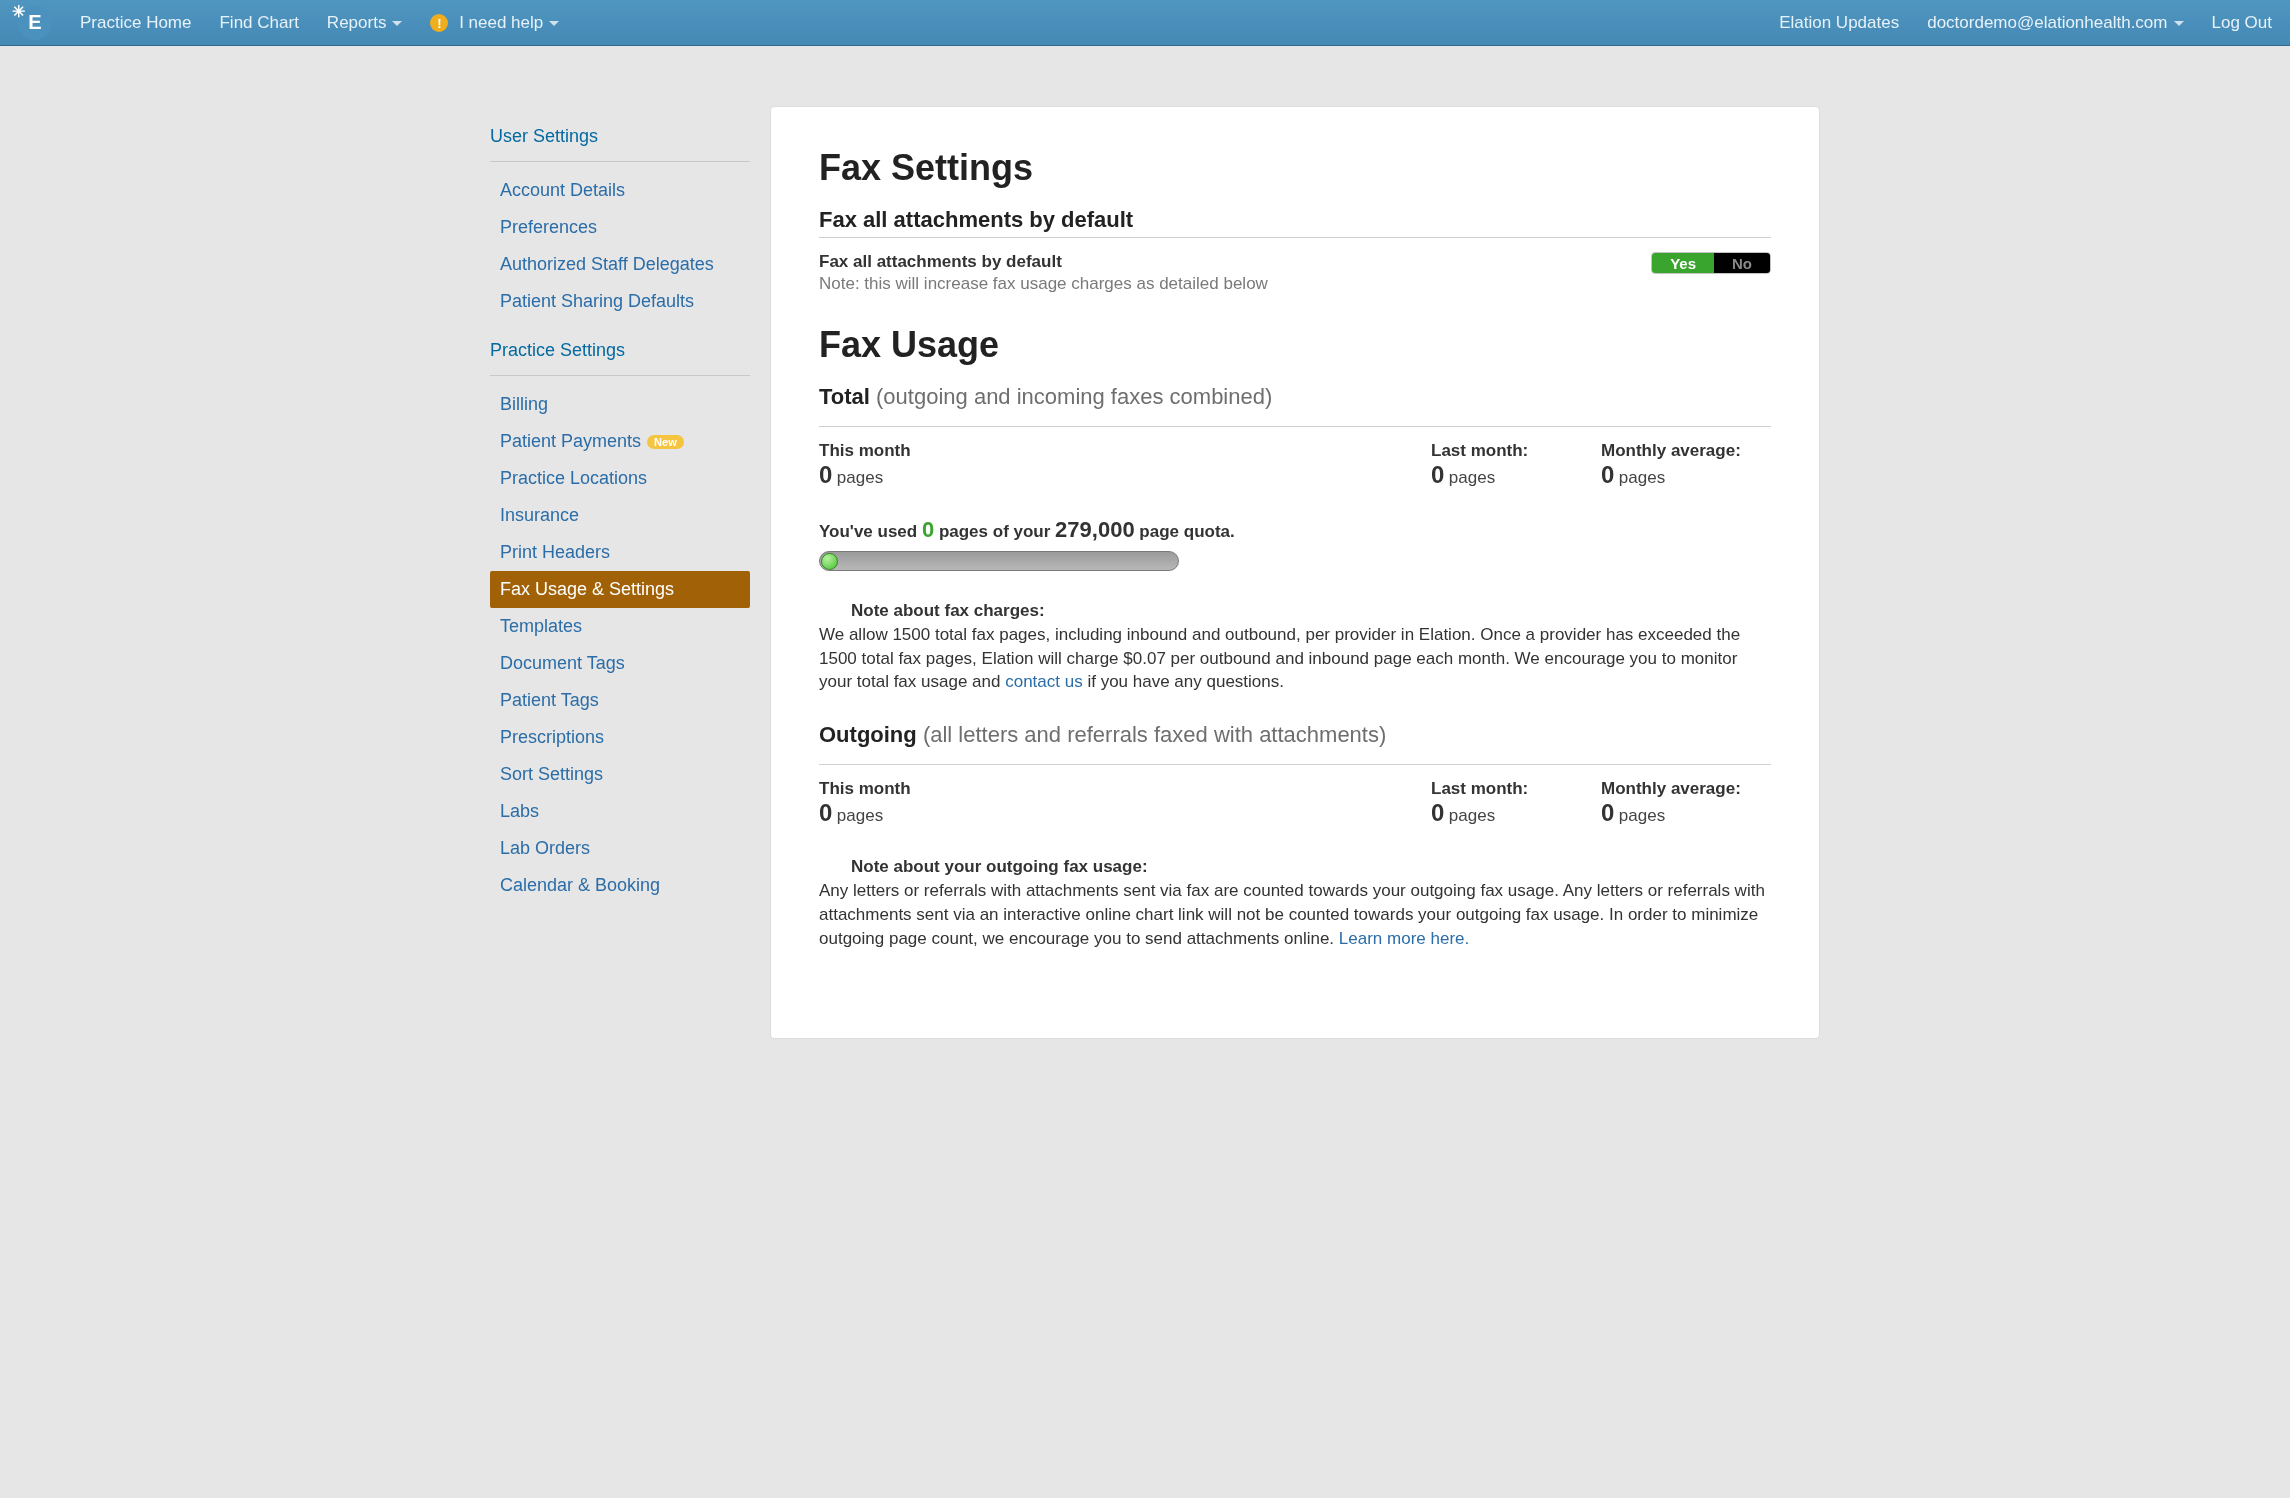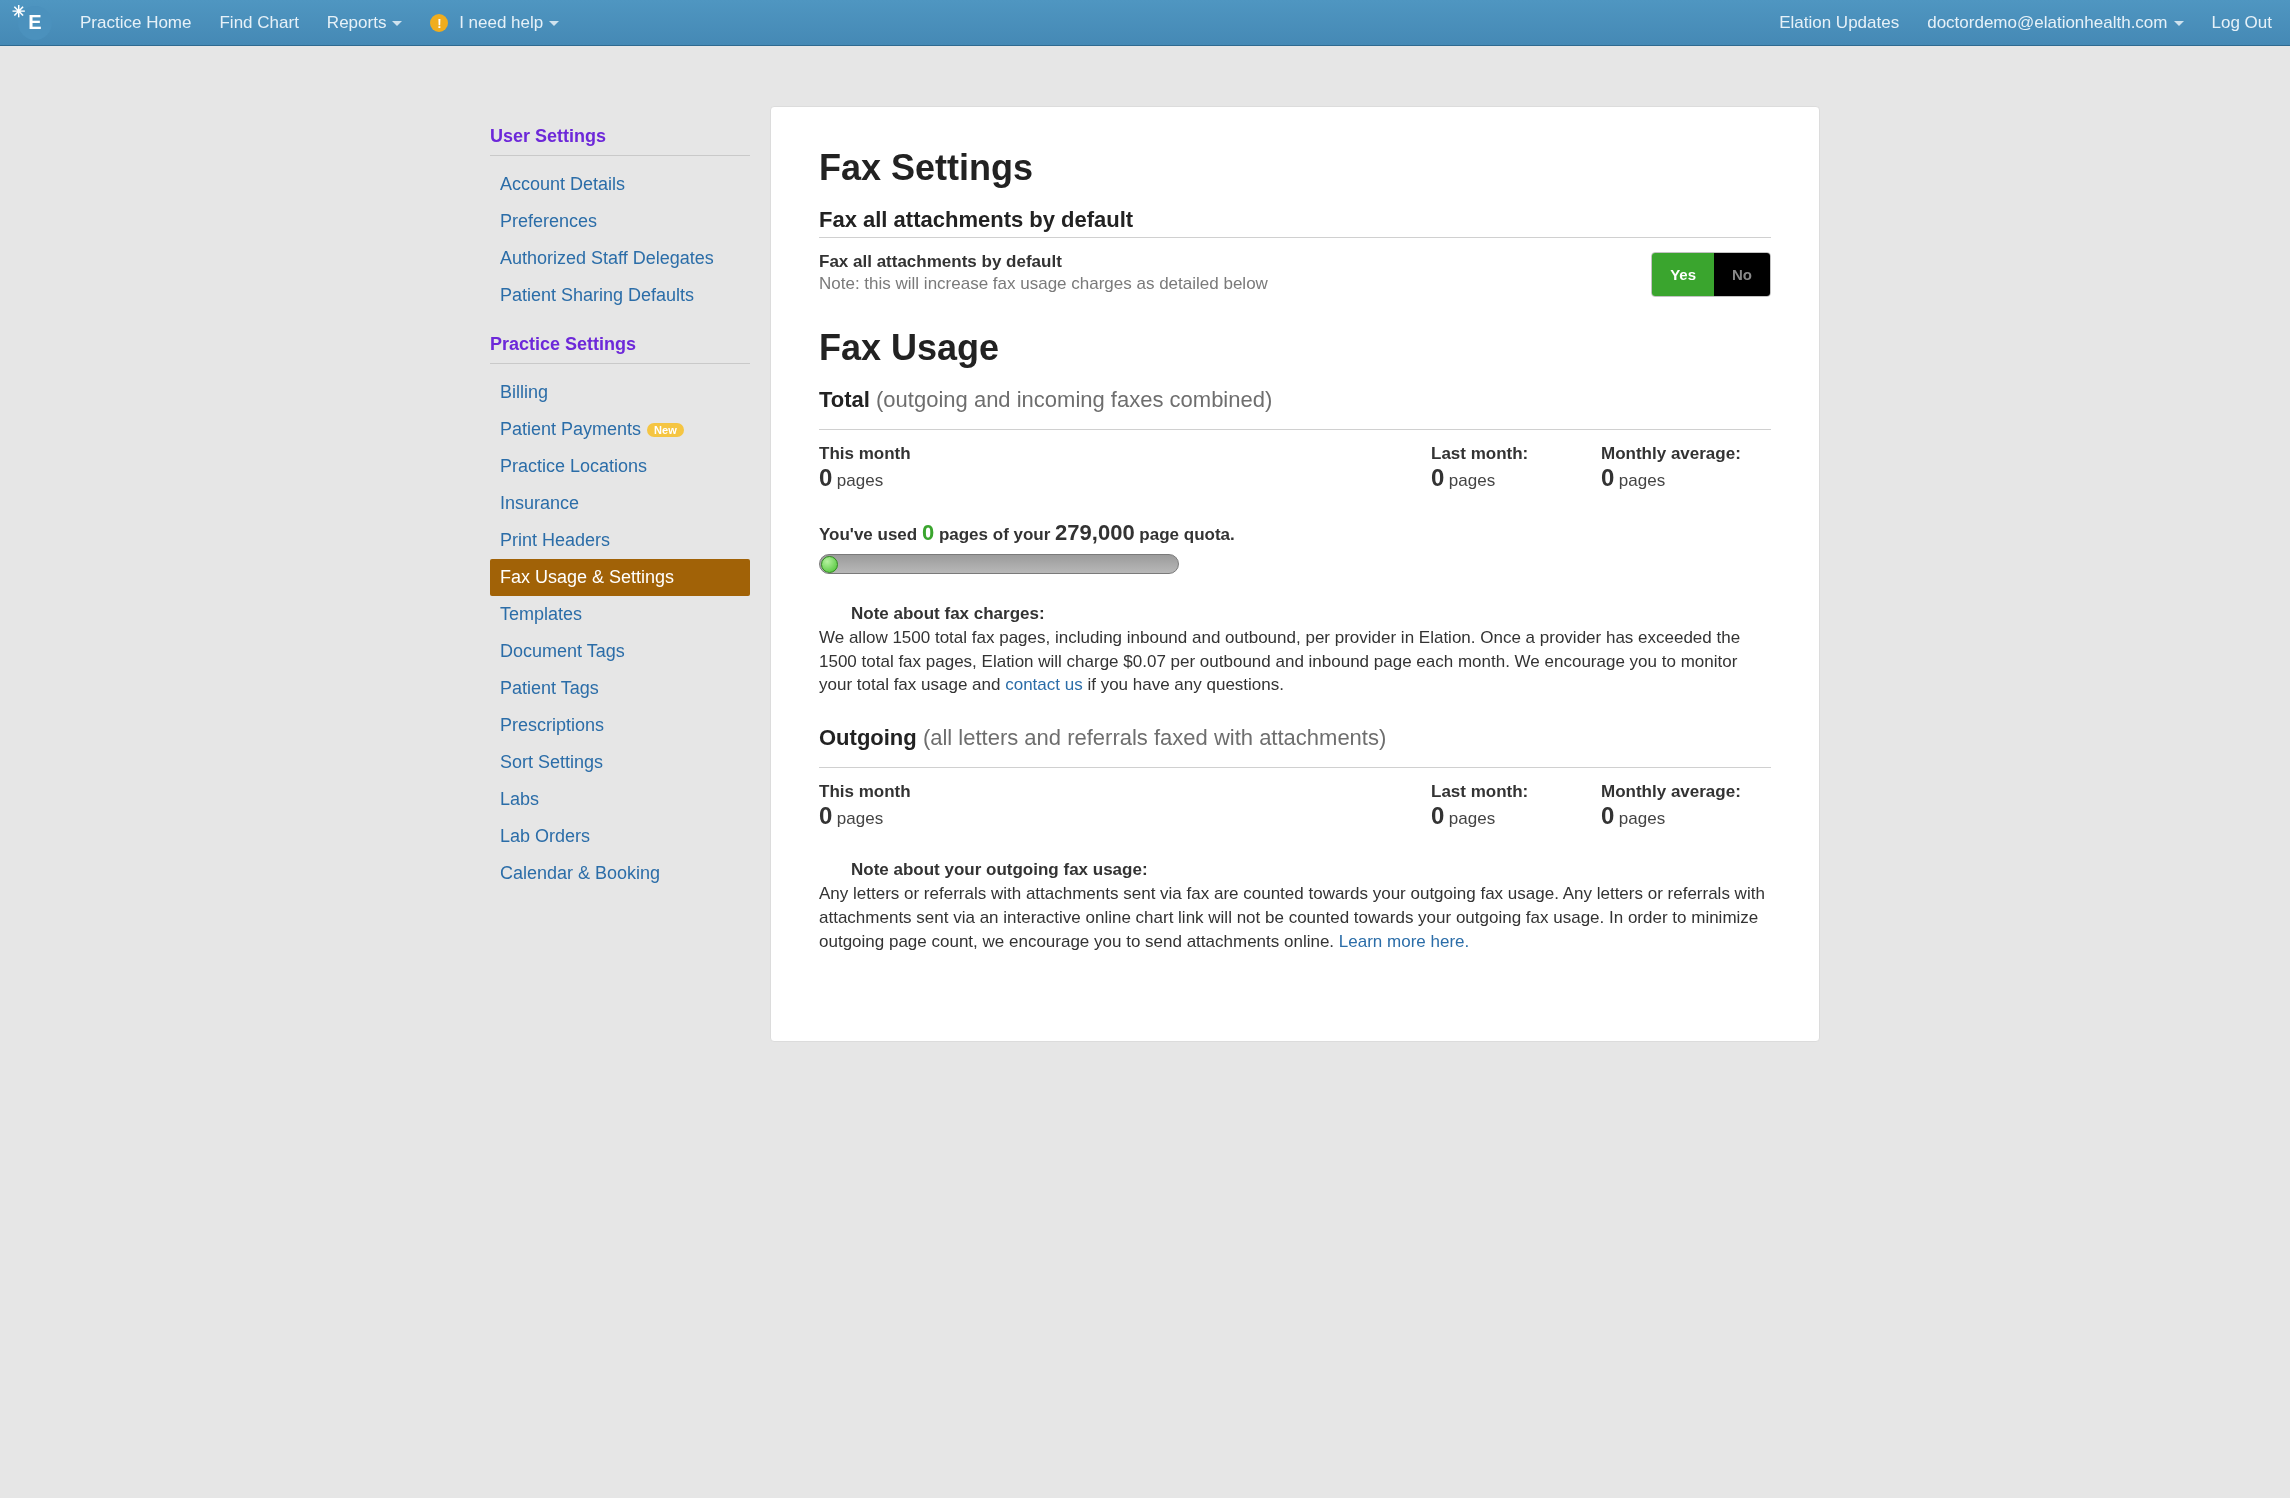--- a/index.html
+++ b/index.html
@@ -72,24 +72,24 @@
       max-width: 1350px;
       margin: 0 auto;
     }
     .sidebar {
       width: 300px;
       padding: 0 20px;
       font-size: 18px;
     }
     .sidebar h3 {
       font-size: 18px;
-      font-weight: 700;
-      color: #6d28d9;
+      font-weight: 400;
+      color: #0369a1;
       border-bottom: 1px solid #c9c9c9;
-      padding-bottom: 8px;
+      padding-bottom: 14px;
       margin-bottom: 10px;
       margin-top: 20px;
     }
     .sidebar ul { list-style: none; }
     .sidebar li {
       padding: 8px 10px;
       color: #2b6da8;
       cursor: pointer;
       border-radius: 2px;
     }
@@ -137,21 +137,21 @@
       align-items: flex-start;
       margin-bottom: 30px;
     }
     .setting-row .label b { font-weight: 700; font-size: 17px; }
     .setting-row .note { color: #7a7a7a; font-size: 17px; margin-top: 2px; }
     .toggle {
       display: inline-flex;
       border: 1px solid #c3c3c3;
       border-radius: 4px;
       overflow: hidden;
-      height: 45px;
+      height: 22px;
     }
     .toggle button {
       border: none;
       padding: 0 18px;
       font-size: 15px;
       font-weight: 700;
       cursor: pointer;
       height: 100%;
     }
     .toggle .yes { background: #3aa52e; color: #fff; }

